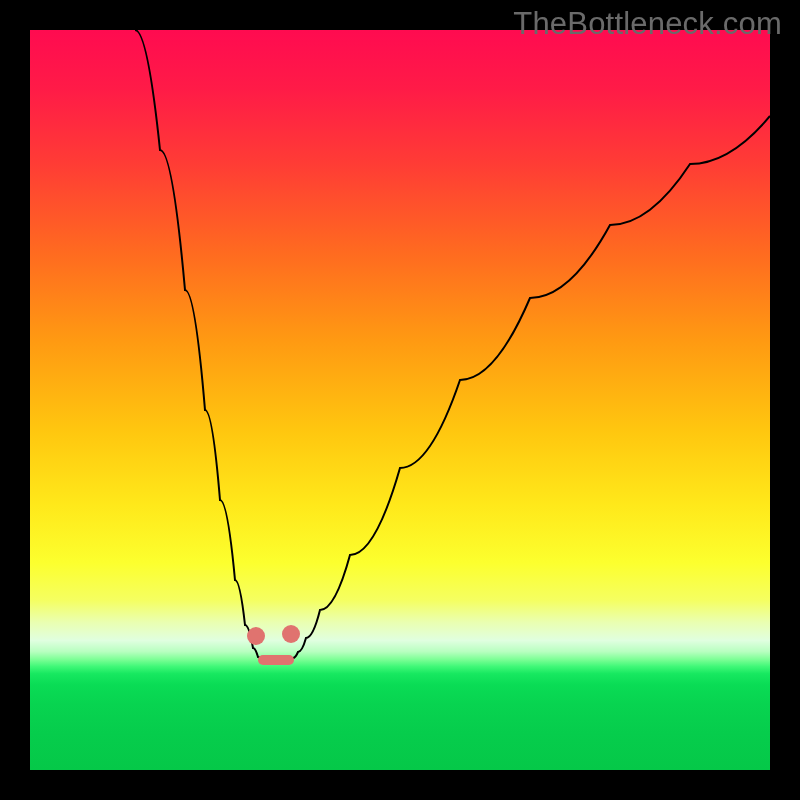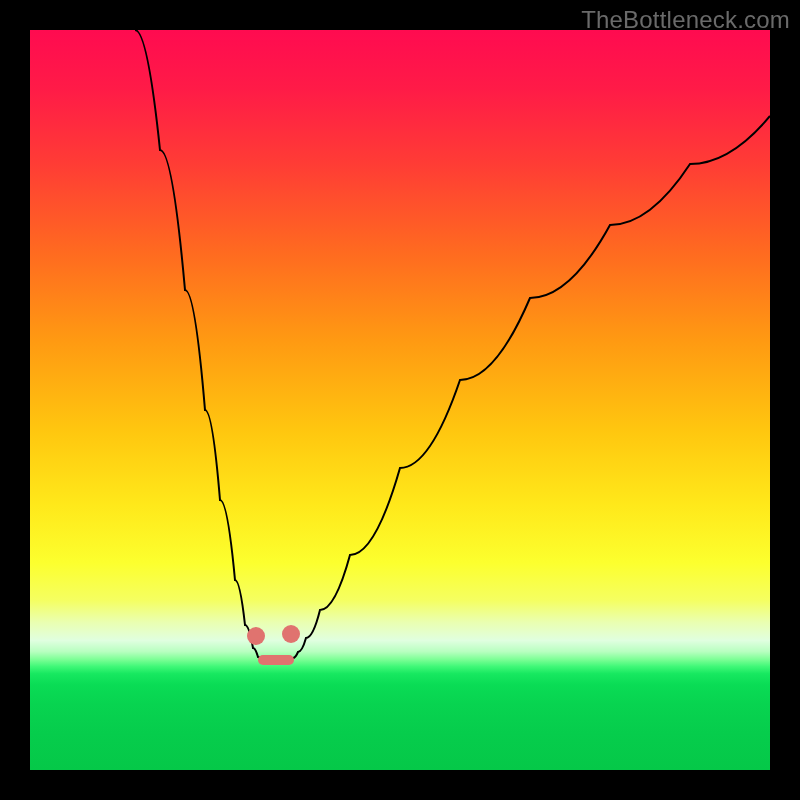--- a/index.html
+++ b/index.html
@@ -44,23 +44,23 @@
       #17e860 87%,
       #0adc55 88.5%,
       #08d450 91%,
       #06cd4c 95%,
       #05c848 100%
     );
   }
   .watermark {
     position: absolute;
     top: 6px;
-    right: 10px;
+    right: 18px;
     color: #6a6a6a;
-    font-size: 24px;
+    font-size: 31px;
     letter-spacing: 0.2px;
     z-index: 20;
   }
   svg.curve {
     position: absolute;
     left: 0;
     top: 0;
     width: 740px;
     height: 740px;
     z-index: 10;

